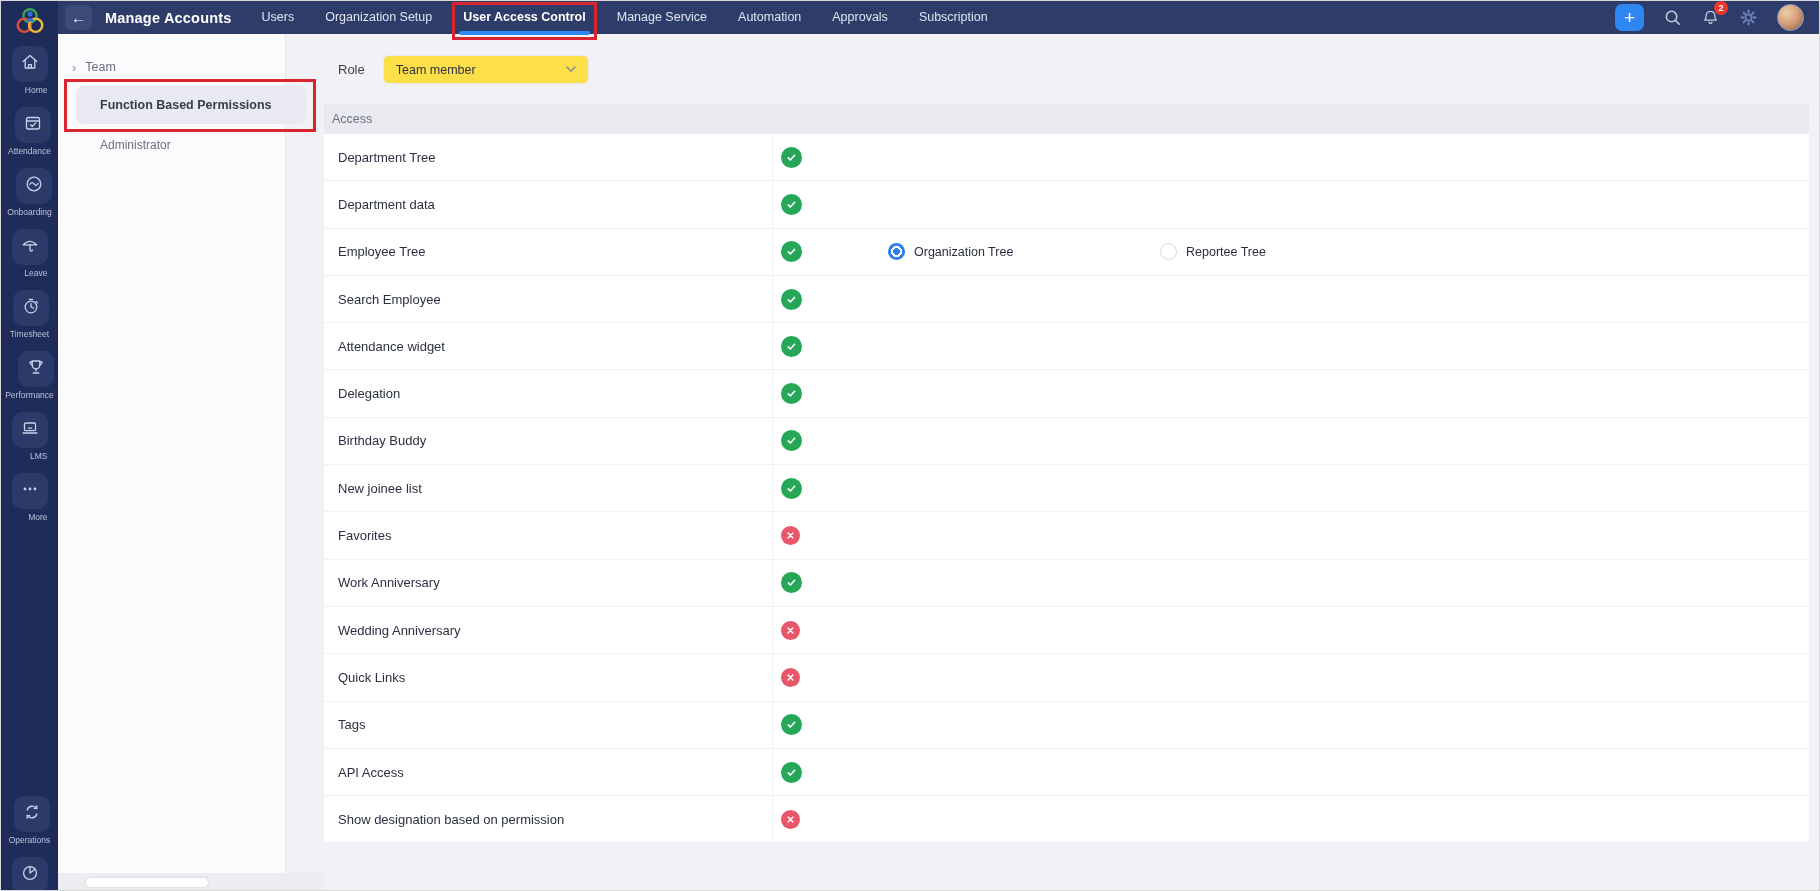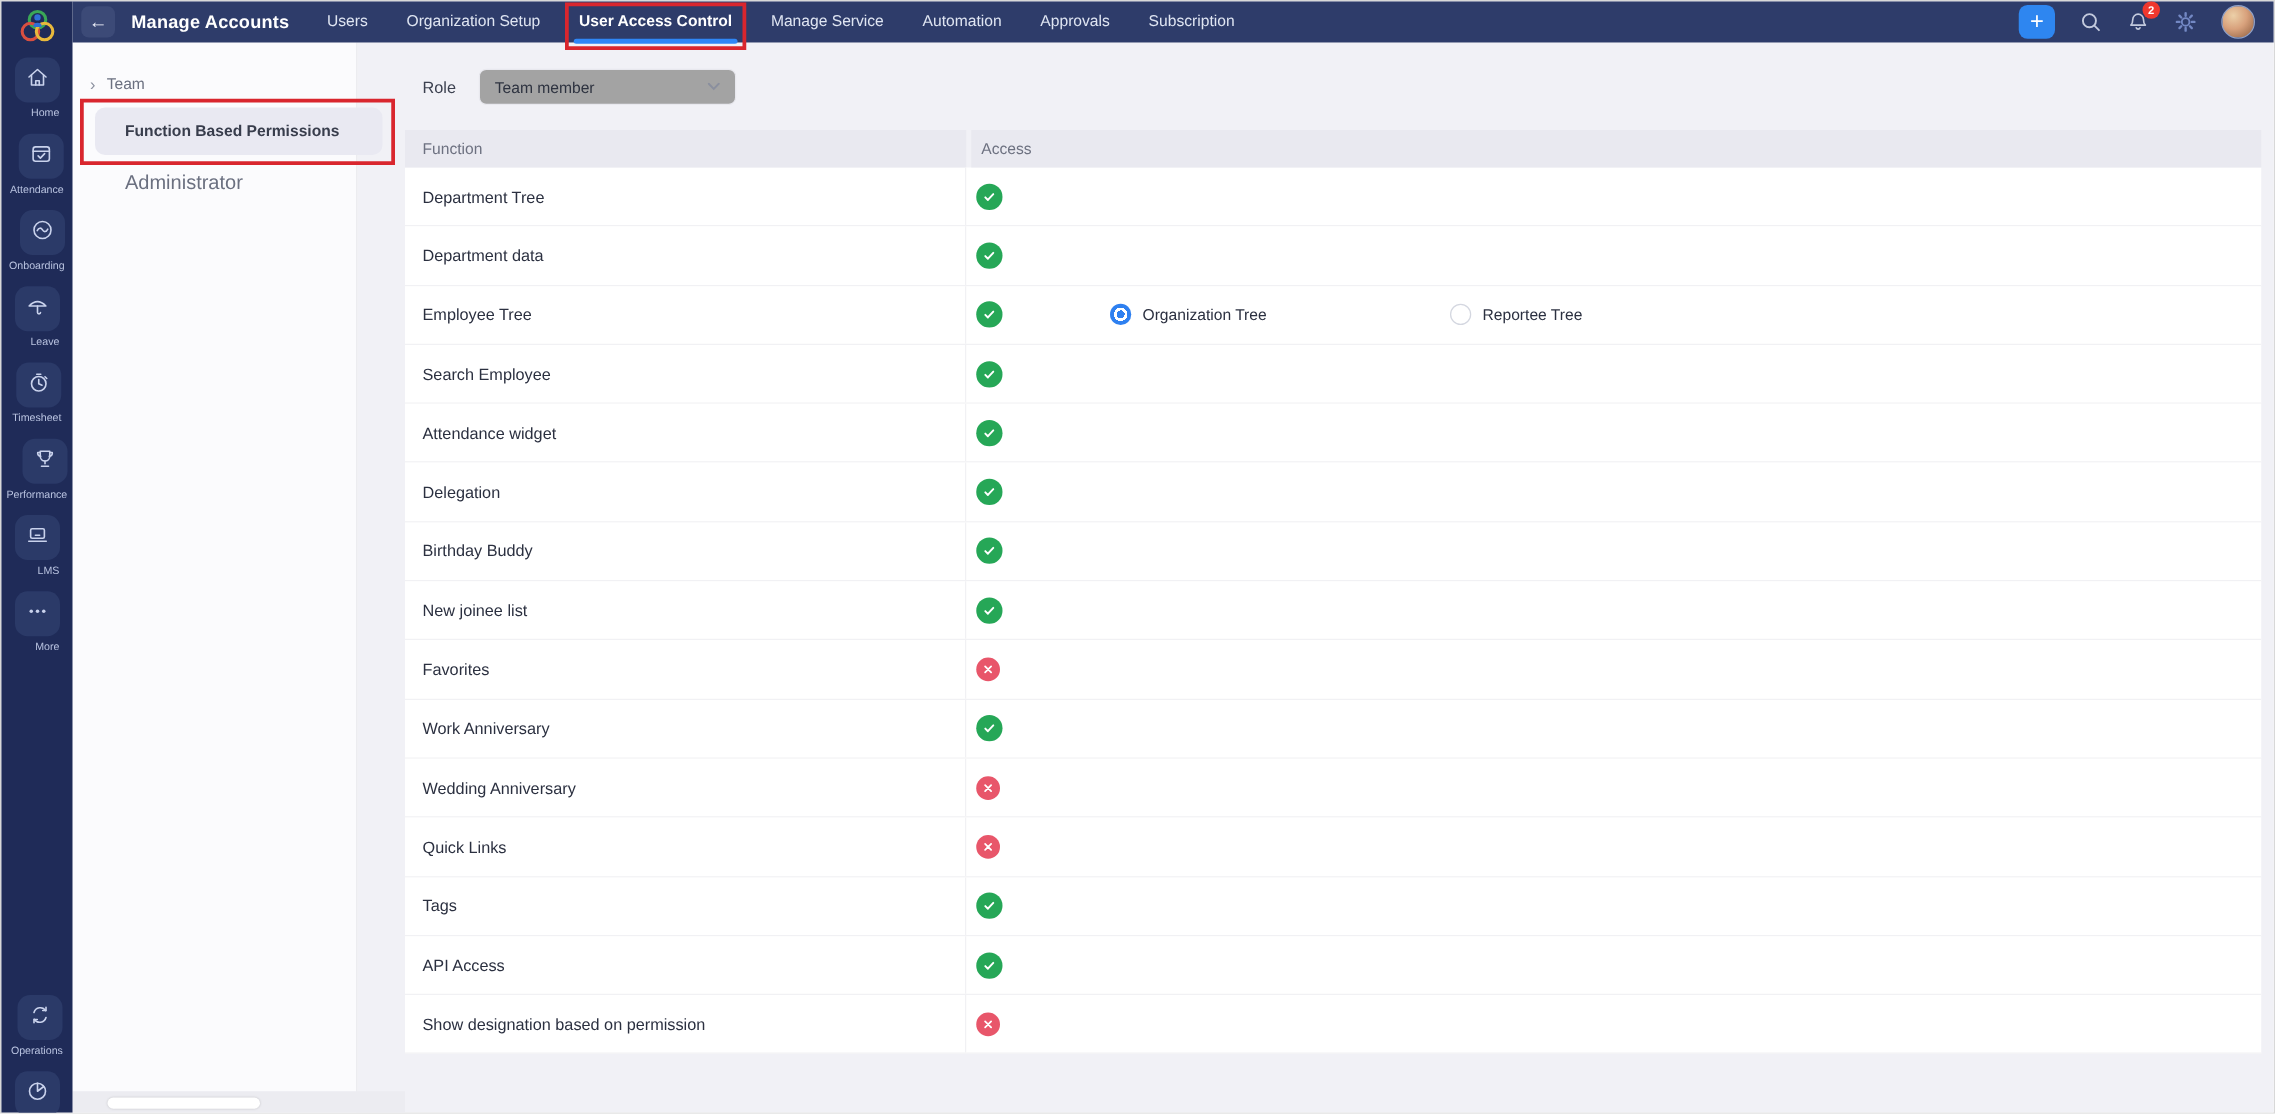--- a/index.html
+++ b/index.html
@@ -52,31 +52,31 @@
   #panel { position:absolute; left:57px; top:33px; width:228px; bottom:0; background:#fbfbfd;
            border-right:1px solid #e7e7ec; z-index:3; }
   .panel-group { position:absolute; left:14px; top:26px; display:flex; align-items:center; gap:9px;
                  color:#6b7080; font-size:12.5px; cursor:pointer; }
   .chev { font-size:13px; color:#8a8f9e; line-height:1; }
   .panel-pill { position:absolute; left:18px; top:52px; width:230px; height:38px; background:#e9e9f2;
                 border-radius:8px; display:flex; align-items:center; padding-left:24px;
                 font-weight:700; font-size:12.5px; color:#383d4c; cursor:pointer; }
   .red-box2 { position:absolute; left:6px; top:45px; width:252px; height:53px;
               border:3px solid #d9262e; pointer-events:none; z-index:5; }
-  .panel-admin { position:absolute; left:42px; top:104px; font-size:16px; color:#6b7080; cursor:pointer; }
+  .panel-admin { position:absolute; left:42px; top:104px; font-size:12px; color:#6b7080; cursor:pointer; }
 
   .scroll-strip { position:absolute; left:57px; top:872px; width:266px; height:19px; background:#ececf1; z-index:4; }
   .scroll-thumb { position:absolute; left:28px; top:5px; width:122px; height:9px; background:#fff;
                   border-radius:5px; box-shadow:0 0 2px rgba(0,0,0,.18); cursor:pointer; }
 
   
   #main { position:absolute; left:285px; top:33px; right:0; bottom:0; background:#f1f1f6; overflow:hidden; }
   .role-row { position:absolute; left:52px; top:21px; display:flex; align-items:center; }
   .role-label { font-size:13px; color:#3c4150; margin-right:18px; }
-  .role-select { width:206px; height:29px; background:#a3a3a3; border:1px solid #e8e8ee; border-radius:6px;
+  .role-select { width:206px; height:29px; background:#fde047; border:1px solid #e8e8ee; border-radius:6px;
                  display:flex; align-items:center; justify-content:space-between; padding:0 12px;
                  font-size:12.5px; color:#2e3340; cursor:pointer; }
 
   .table { position:absolute; left:38px; top:70px; right:10px; bottom:-2px; }
   .thead { display:flex; height:30px; }
   .th-fn { width:449px; margin-right:4px; background:#e9e9f0; display:flex; align-items:center;
            padding-left:14px; font-size:12.5px; color:#6d7180; }
   .th-access { flex:1; background:#e9e9f0; display:flex; align-items:center; padding-left:8px;
                font-size:12.5px; color:#6d7180; }
   .trow { display:flex; height:47.3px; background:#fff; border-bottom:1px solid #f1f1f4; }
@@ -294,21 +294,20 @@
       <span class="role-label">Role</span>
       <div class="role-select">
         <span>Team member</span>
         <svg width="10" height="7" viewBox="0 0 10 7" fill="none" stroke="#8a8f9e" stroke-width="1.5" stroke-linecap="round">
             <path d="M1 1 L5 5.2 L9 1"></path>
           </svg>
       </div>
     </div>
     <div class="table">
       <div class="thead">
-        <div class="th-fn">Function</div>
         <div class="th-access">Access</div>
       </div>
       <div class="tbody">
           <div class="trow">
     <div class="cell-fn">Department Tree</div>
     <div class="cell-access">
       <span class="badge allowed">
                 <svg viewBox="0 0 20 20" fill="none" stroke="#ffffff" stroke-width="2.4" stroke-linecap="round" stroke-linejoin="round">
                   <path d="M5 10.6 l3.2 3.2 6.6-7.2"></path>
                 </svg>

